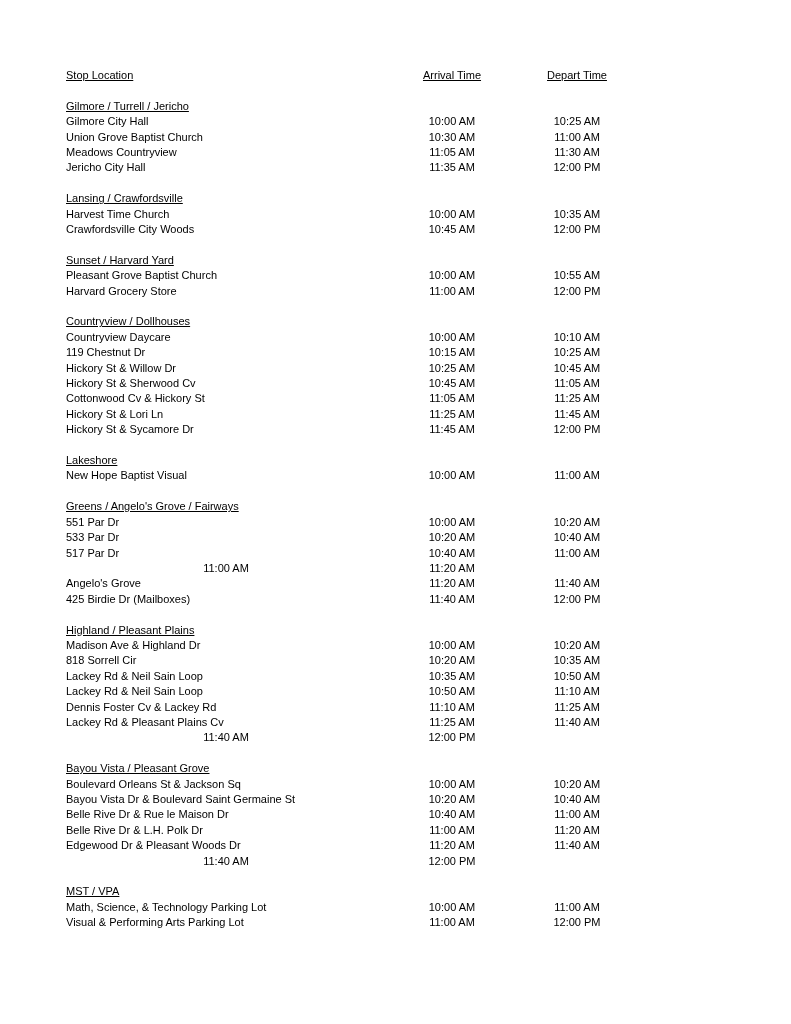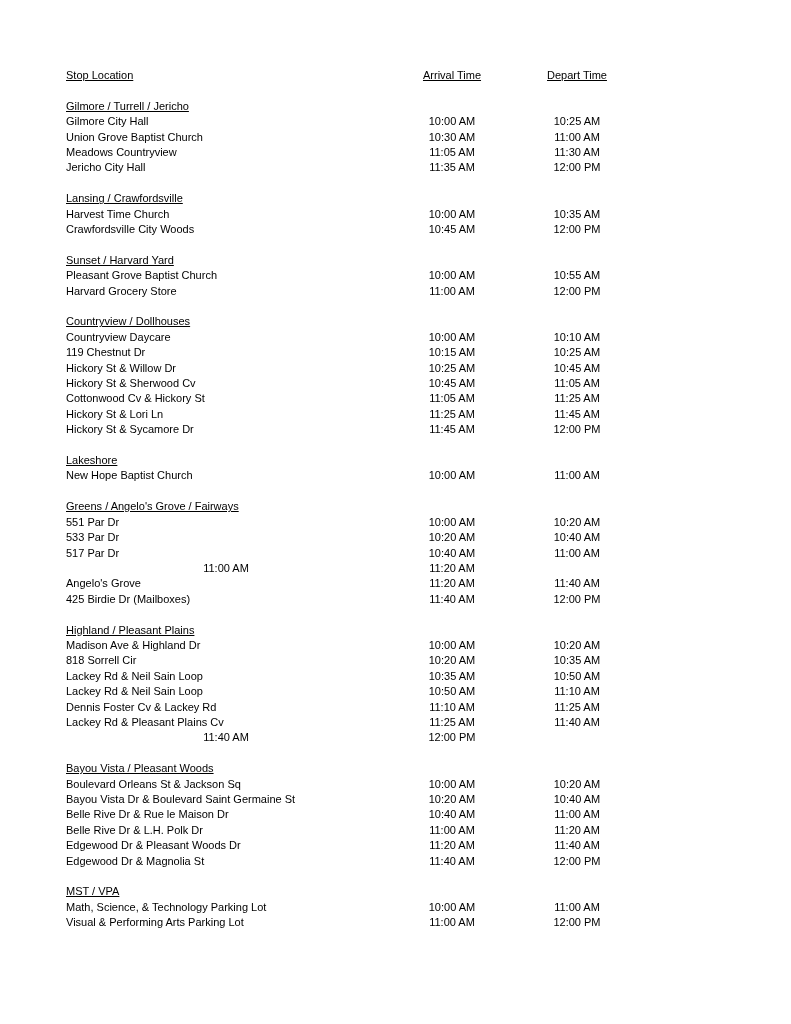--- a/index.html
+++ b/index.html
@@ -131,21 +131,21 @@
           <div>Hickory St &amp; Sycamore Dr</div>
           <div class="col-time">11:45 AM</div>
           <div class="col-time">12:00 PM</div>
         </div>
       </div>
       <div class="section">
         <div class="row">
           <div class="underline">Lakeshore</div>
         </div>
         <div class="row">
-          <div>New Hope Baptist Church</div>
+          <div>New Hope Baptist Visual</div>
           <div class="col-time">10:00 AM</div>
           <div class="col-time">11:00 AM</div>
         </div>
       </div>
       <div class="section">
         <div class="row">
           <div class="underline">Greens / Angelo's Grove / Fairways</div>
         </div>
         <div class="row">
           <div>551 Par Dr</div>
@@ -211,21 +211,21 @@
           <div class="col-time">11:25 AM</div>
           <div class="col-time">11:40 AM</div>
         </div>
         <div class="row">
           <div class="col-time">11:40 AM</div>
           <div class="col-time">12:00 PM</div>
         </div>
       </div>
       <div class="section">
         <div class="row">
-          <div class="underline">Bayou Vista / Pleasant Woods</div>
+          <div class="underline">Bayou Vista / Pleasant Grove</div>
         </div>
         <div class="row">
           <div>Boulevard Orleans St &amp; Jackson Sq</div>
           <div class="col-time">10:00 AM</div>
           <div class="col-time">10:20 AM</div>
         </div>
         <div class="row">
           <div>Bayou Vista Dr &amp; Boulevard Saint Germaine St</div>
           <div class="col-time">10:20 AM</div>
           <div class="col-time">10:40 AM</div>
@@ -239,21 +239,20 @@
           <div>Belle Rive Dr &amp; L.H. Polk Dr</div>
           <div class="col-time">11:00 AM</div>
           <div class="col-time">11:20 AM</div>
         </div>
         <div class="row">
           <div>Edgewood Dr &amp; Pleasant Woods Dr</div>
           <div class="col-time">11:20 AM</div>
           <div class="col-time">11:40 AM</div>
         </div>
         <div class="row">
-          <div>Edgewood Dr &amp; Magnolia St</div>
           <div class="col-time">11:40 AM</div>
           <div class="col-time">12:00 PM</div>
         </div>
       </div>
       <div class="section">
         <div class="row">
           <div class="underline">MST /  VPA</div>
         </div>
         <div class="row">
           <div>Math, Science, &amp; Technology Parking Lot</div>

